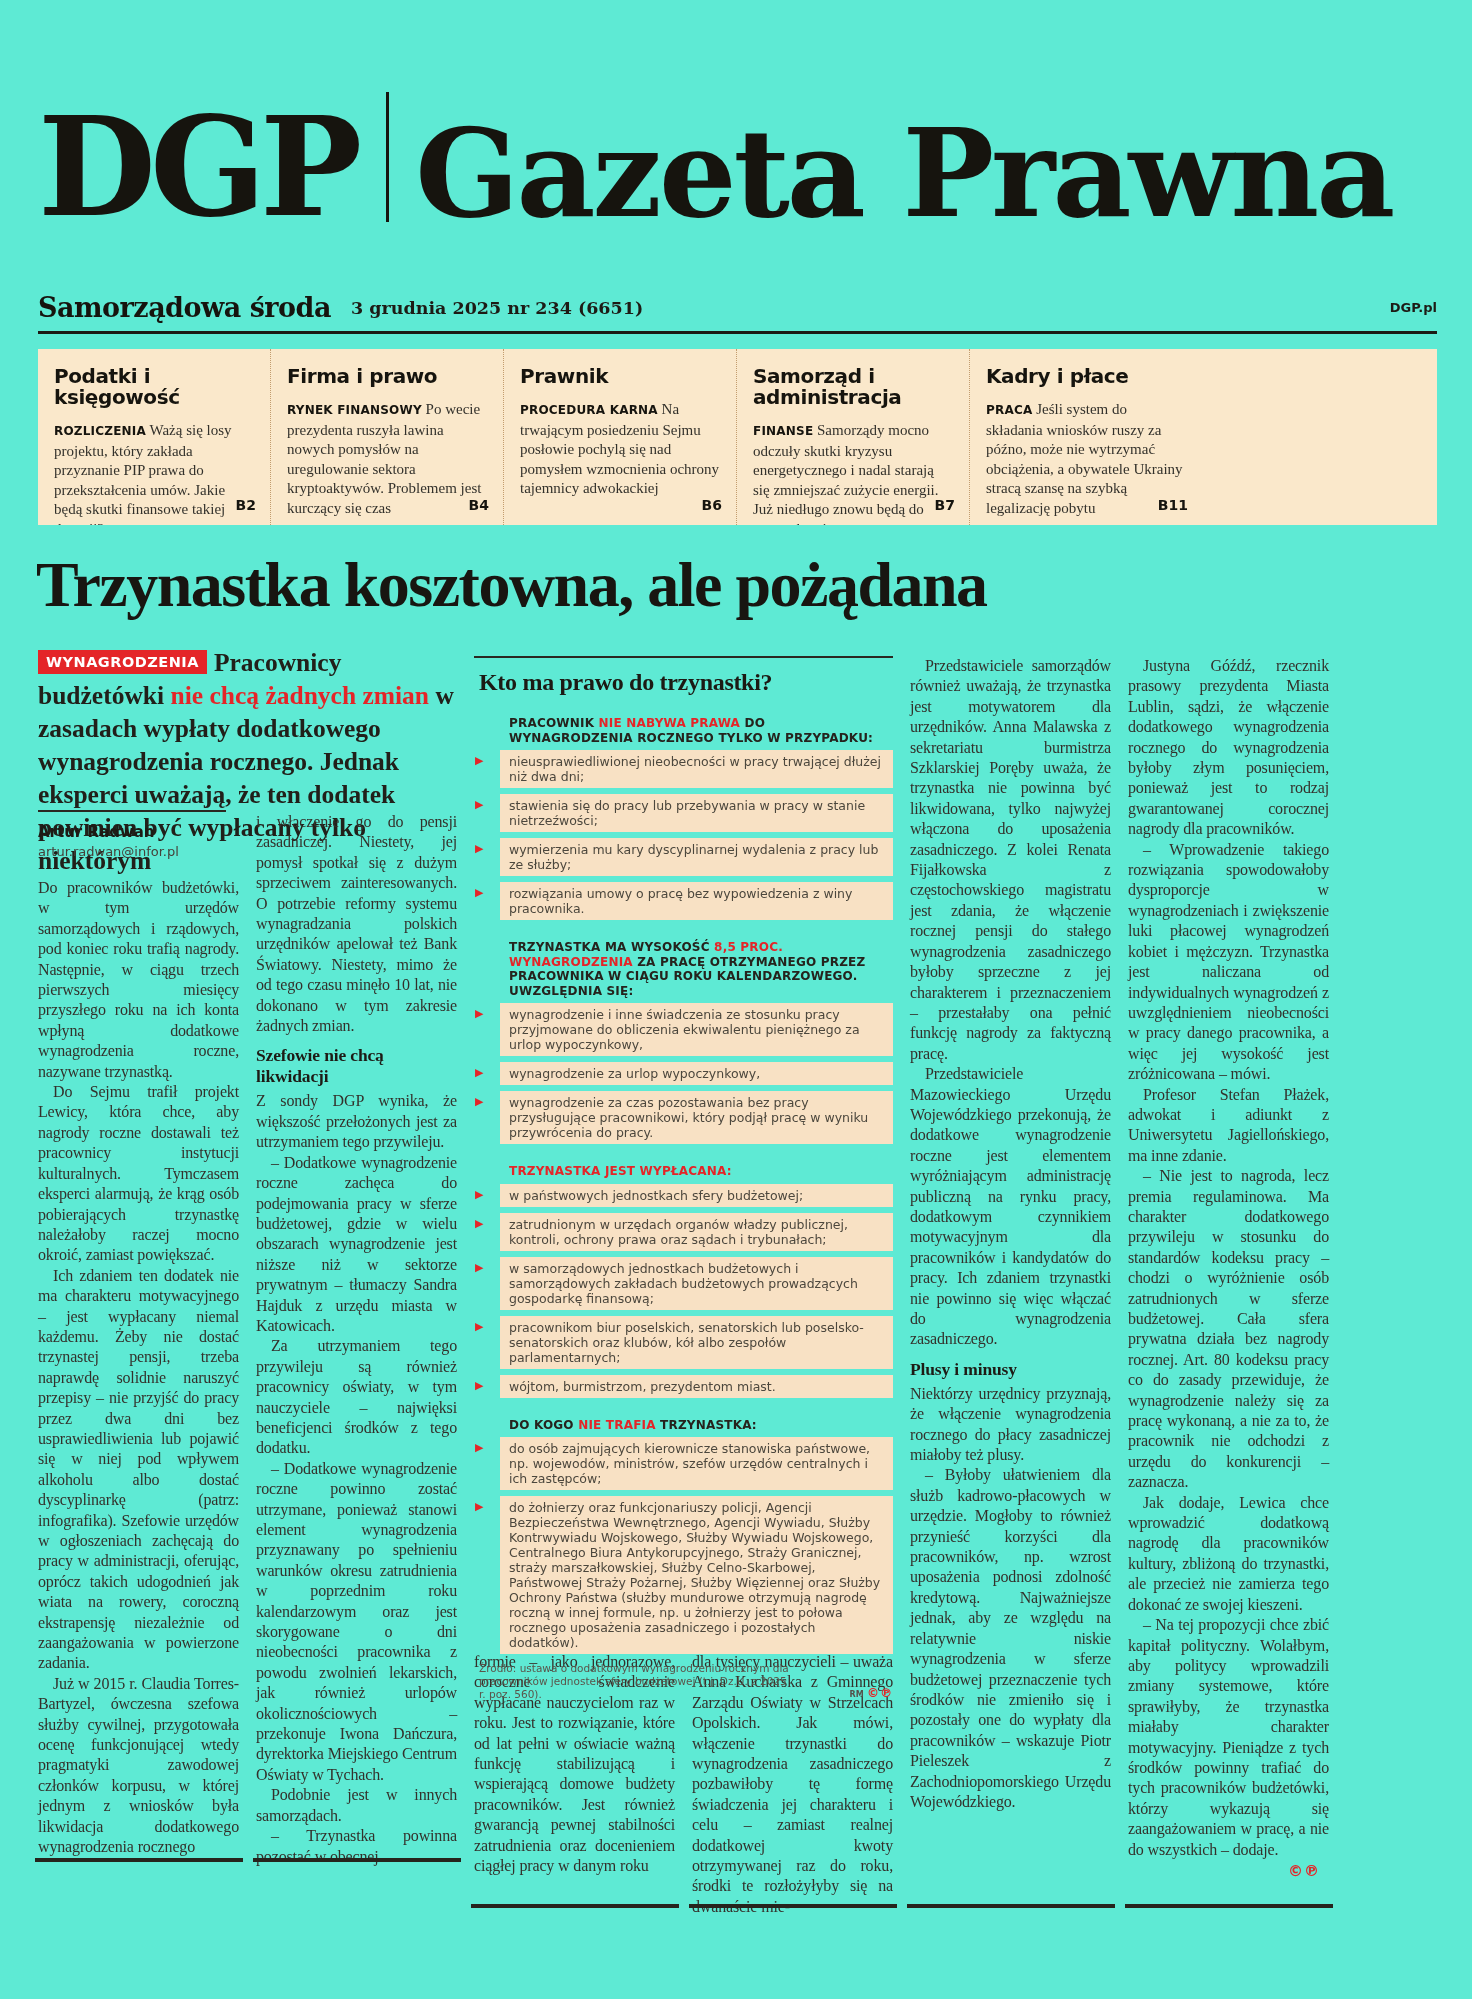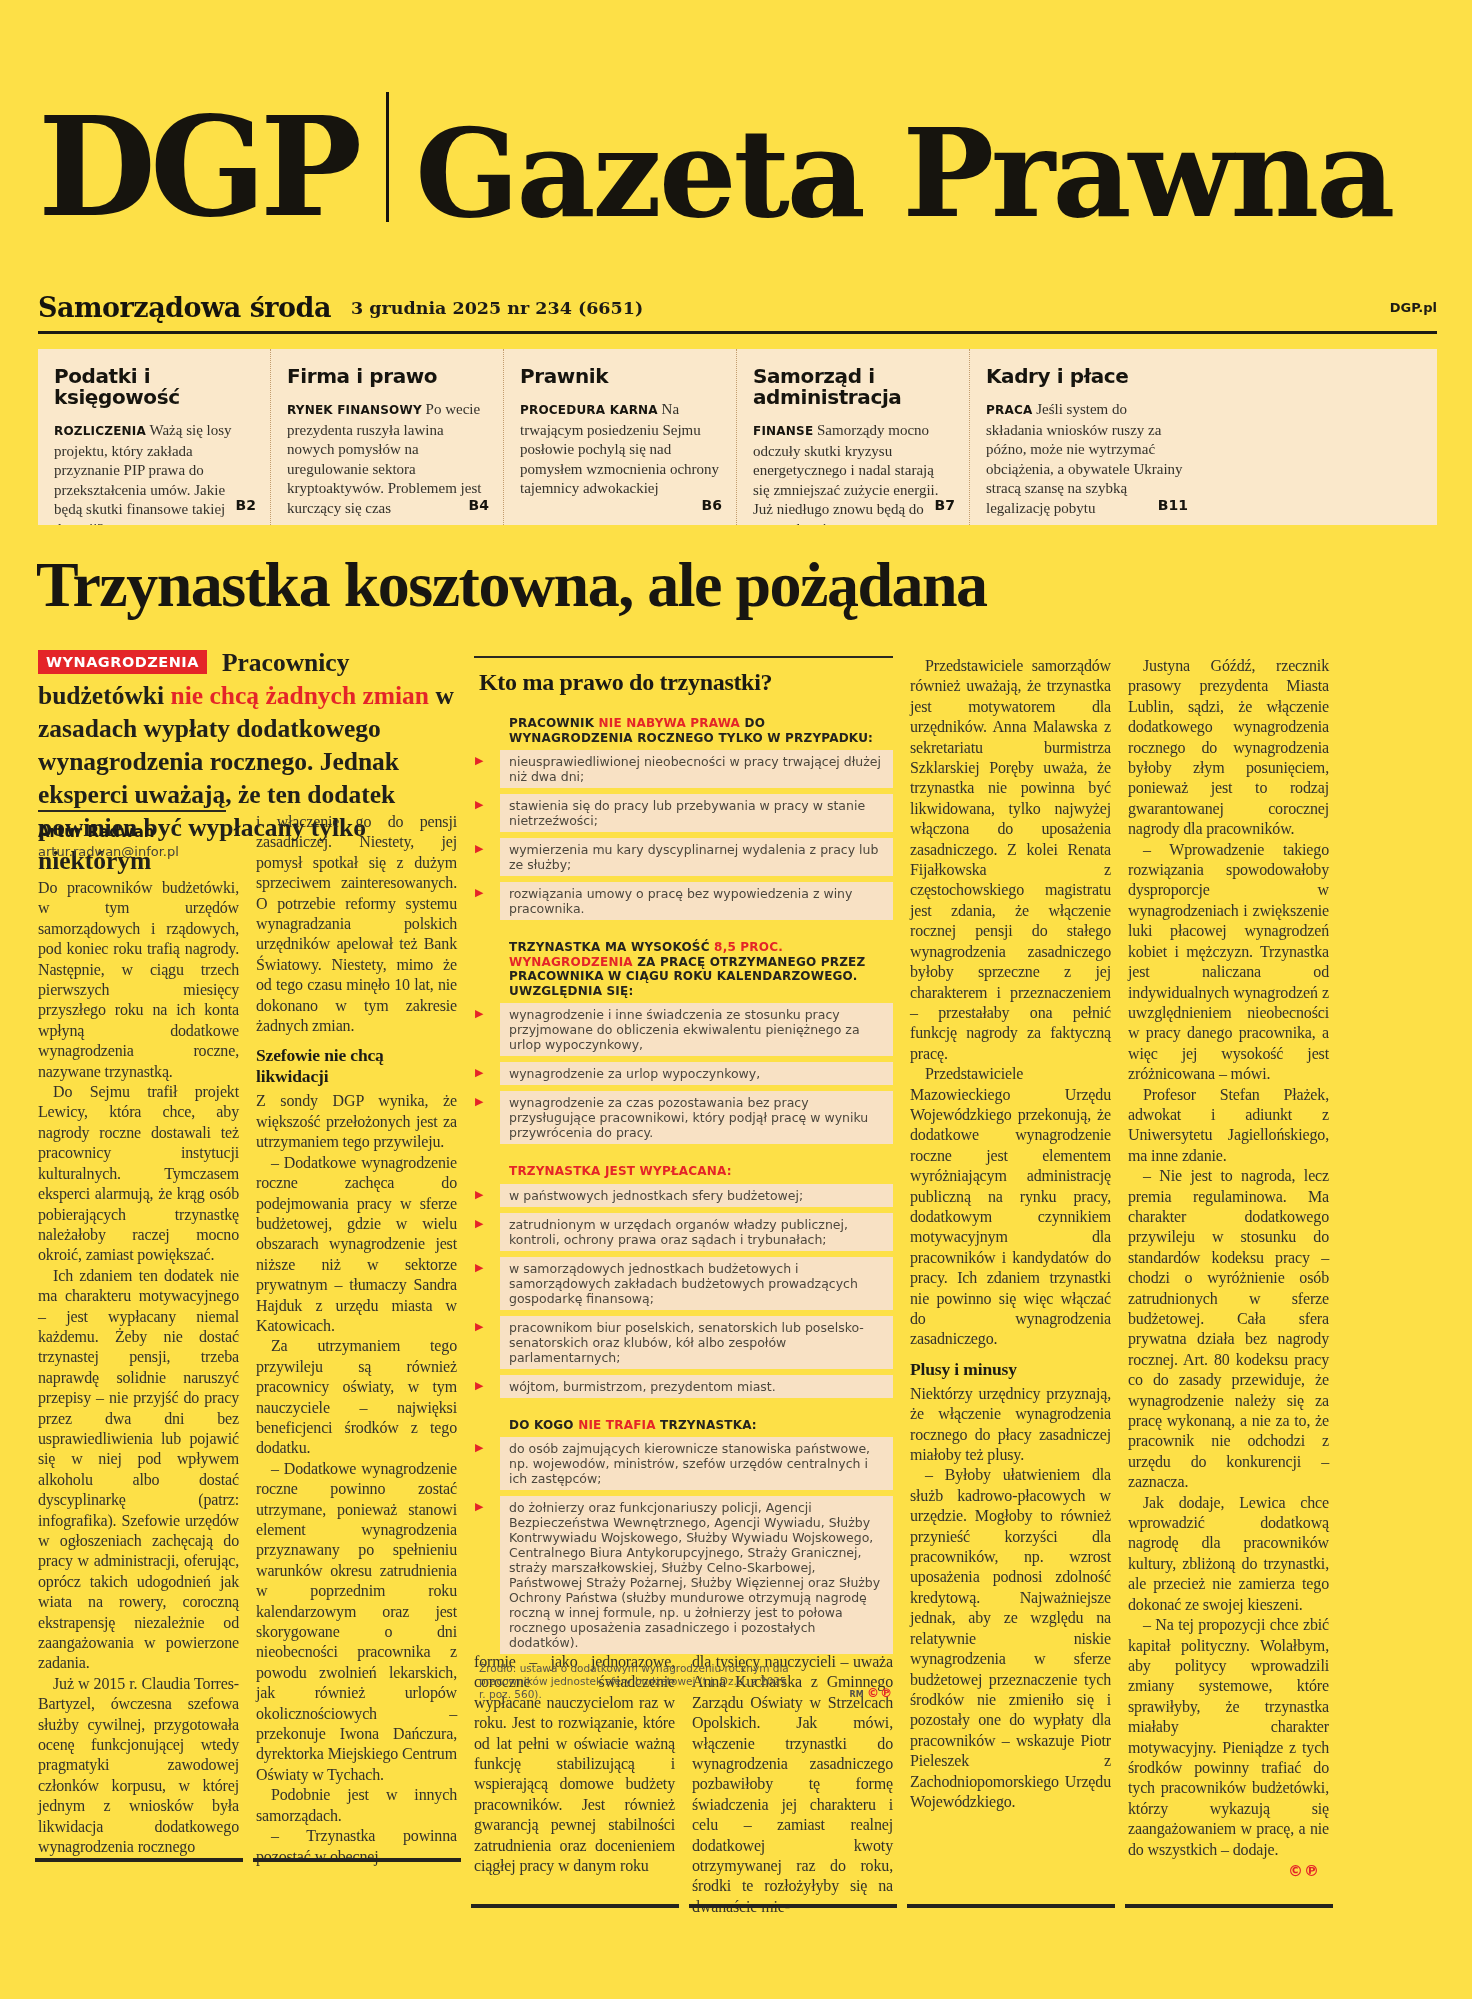--- a/index.html
+++ b/index.html
@@ -1,16 +1,16 @@
 <!DOCTYPE html>
 <html lang="pl"><head>
 <meta charset="utf-8">
 <style>
   html,body{margin:0;padding:0;background:#d8d8d0}
-  .page{position:relative;width:1472px;height:1999px;background:#fde047;overflow:hidden;
+  .page{position:relative;width:1472px;height:1999px;background:#5eead4;overflow:hidden;
         font-family:"Liberation Serif",serif;color:#32302a;margin:0 auto}
 
   
   #masthead{position:absolute;left:38px;top:92px;display:flex;align-items:flex-end}
   .logo{font-family:"DejaVu Serif",serif;font-weight:700;font-size:136px;line-height:.82;
         letter-spacing:-6px;color:#16140e}
   .mast-divider{width:3px;height:130px;background:#16140e;margin:0 26px 2px 30px}
   .mast-title{font-family:"DejaVu Serif",serif;font-weight:700;font-size:122px;line-height:.84;
         letter-spacing:-3px;color:#16140e}
 
@@ -34,21 +34,21 @@
         font-size:14px;color:#16140e}
 
   
   #headline{position:absolute;left:36px;top:552px;width:1100px;margin:0;
             font-family:"Liberation Serif",serif;font-weight:700;font-size:64px;line-height:1.02;
             letter-spacing:-1.5px;color:#181611}
   #lead{position:absolute;left:38px;top:646px;width:428px;margin:0;
         font-weight:700;font-size:25.5px;line-height:33px;color:#21201a}
   .badge{display:inline-block;background:#e42528;color:#fff;font-family:"DejaVu Sans",sans-serif;
          font-weight:700;font-size:14.5px;line-height:1;padding:5px 8px 4px;letter-spacing:.5px;
-         vertical-align:4px;margin-right:15px}
+         vertical-align:4px;margin-right:7px}
   .red{color:#e42528}
 
   
   #byline{position:absolute;left:38px;top:810px;width:188px;border-top:2px solid #2a2821;
           padding-top:11px;font-family:"DejaVu Sans",sans-serif}
   .author{font-weight:700;font-size:15px;color:#1d1b15}
   .email{font-size:13px;color:#45413a;margin-top:3px;text-decoration:none;display:block}
 
   
   .colbody{position:absolute;width:201px;font-size:16px;line-height:20.4px;text-align:justify;

